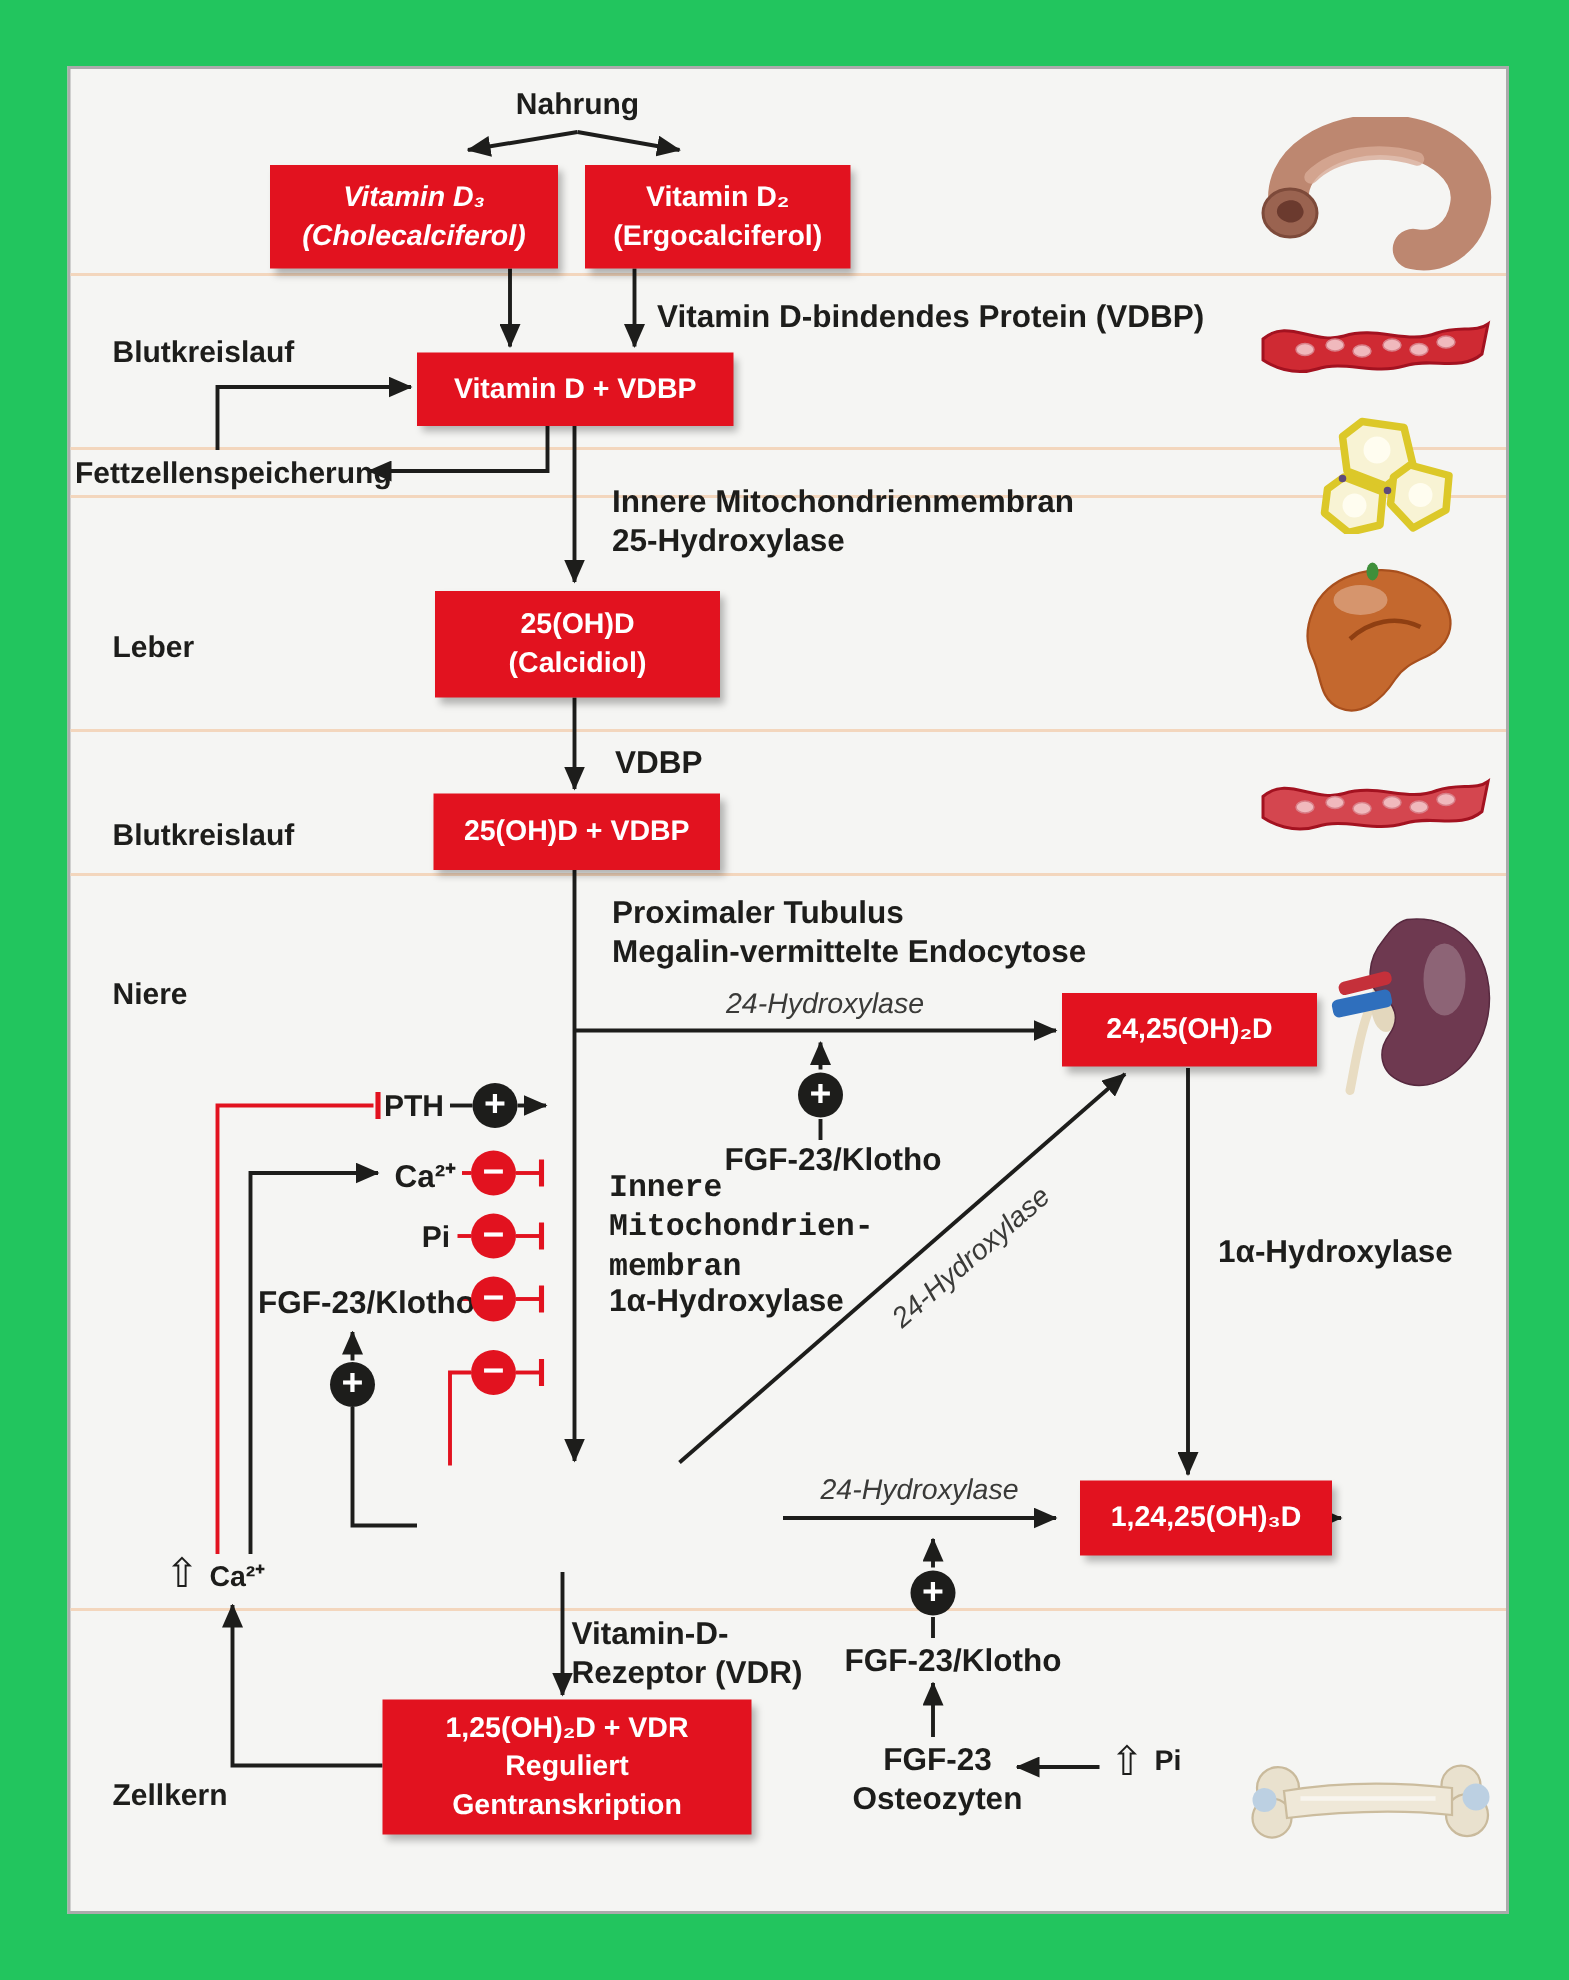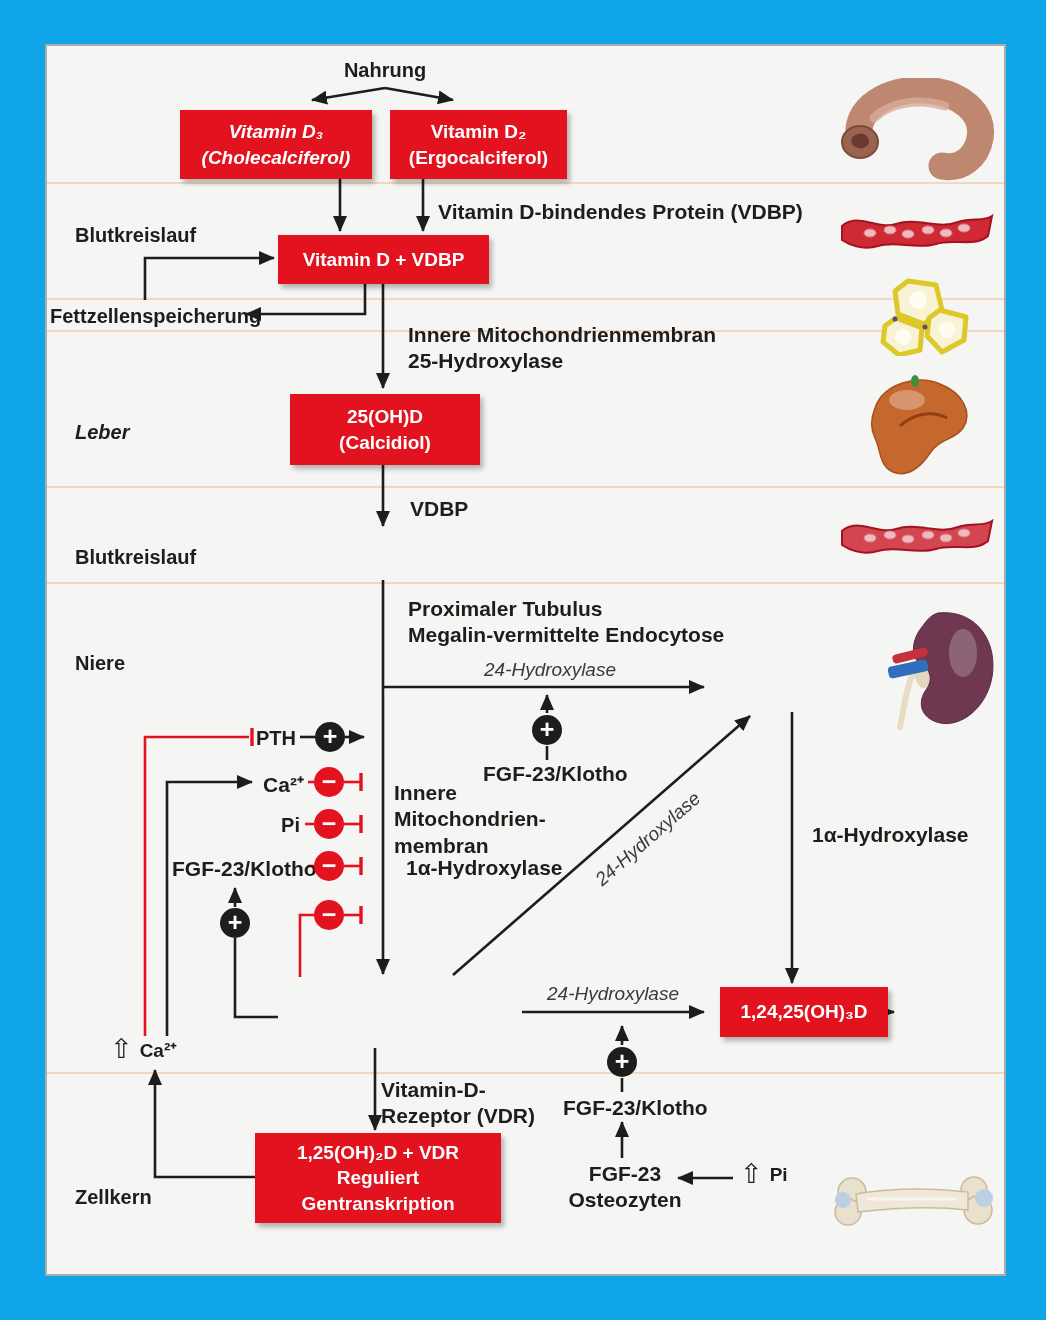--- a/index.html
+++ b/index.html
@@ -1,16 +1,16 @@
 <!DOCTYPE html>
 <html><head>
 <meta charset="utf-8">
 <style>
   html,body{margin:0;padding:0;background:#ffffff;}
-  .canvas{position:relative;width:1046px;height:1320px;background:#0ea5e9;
+  .canvas{position:relative;width:1046px;height:1320px;background:#22c55e;
           font-family:"Liberation Sans",sans-serif;color:#1d1d1b;overflow:hidden;}
   .frame{position:absolute;left:45px;top:44px;width:961px;height:1232px;
          background:#f5f5f3;border:2px solid #ababab;box-sizing:border-box;}
   svg.layer{position:absolute;left:0;top:0;}
   .lbl{position:absolute;font-weight:bold;font-size:20px;line-height:1.25;white-space:nowrap;}
   .ml{white-space:pre-line;}
   .sm{font-size:21px;}
   .enz{position:absolute;font-style:italic;font-weight:normal;font-size:19px;color:#3a3a38;text-align:center;white-space:nowrap;}
   .rbox{position:absolute;background:#e2121f;color:#ffffff;font-weight:bold;font-size:19px;
         display:flex;align-items:center;justify-content:center;text-align:center;line-height:1.32;
@@ -97,33 +97,33 @@
       <path d="M361,906 V924"></path>
     </g>
   </svg>
 
   <div class="lbl" style="left:325px;top:58px;width:120px;text-align:center;">Nahrung</div>
   <div class="lbl sm" style="left:438px;top:199px;">Vitamin D-bindendes Protein (VDBP)</div>
   <div class="lbl" style="left:75px;top:223px;">Blutkreislauf</div>
   <div class="lbl" style="left:50px;top:304px;">Fettzellenspeicherung</div>
   <div class="lbl sm ml" style="left:408px;top:322px;">Innere Mitochondrienmembran
 25-Hydroxylase</div>
-  <div class="lbl" style="left:75px;top:420px;font-style:italic;">Leber</div>
+  <div class="lbl" style="left:75px;top:420px;">Leber</div>
   <div class="lbl sm" style="left:410px;top:496px;">VDBP</div>
   <div class="lbl" style="left:75px;top:545px;">Blutkreislauf</div>
   <div class="lbl" style="left:75px;top:651px;">Niere</div>
   <div class="lbl sm ml" style="left:408px;top:596px;">Proximaler Tubulus
 Megalin-vermittelte Endocytose</div>
   <div class="enz" style="left:480px;top:659px;width:140px;">24-Hydroxylase</div>
   <div class="lbl sm" style="left:483px;top:761px;">FGF-23/Klotho</div>
   <div class="lbl rightal" style="left:230px;top:726px;width:66px;">PTH</div>
   <div class="lbl rightal sm" style="left:230px;top:772px;width:74px;">Ca²⁺</div>
   <div class="lbl rightal" style="left:230px;top:813px;width:70px;">Pi</div>
   <div class="lbl rightal sm" style="left:172px;top:856px;width:132px;">FGF-23/Klotho</div>
-  <div class="lbl sm ml" style="left:394px;top:780px;">Innere
+  <div class="lbl sm ml" style="left:406px;top:780px;font-family:Liberation Mono, monospace;">Innere
 Mitochondrien-
 membran</div>
   <div class="lbl sm" style="left:406px;top:855px;">1α-Hydroxylase</div>
   <div class="enz rot" style="left:568px;top:828px;width:160px;">24-Hydroxylase</div>
   <div class="lbl sm" style="left:812px;top:822px;">1α-Hydroxylase</div>
   <div class="enz" style="left:543px;top:983px;width:140px;">24-Hydroxylase</div>
 
   <div class="upgrp" style="left:110px;top:1036px;">
     <span class="upar">⇧</span>
     <span class="upl">Ca²⁺</span>
@@ -142,20 +142,22 @@
 
   <div class="lbl" style="left:75px;top:1185px;">Zellkern</div>
 
   <div class="rbox ml" style="left:180px;top:110px;width:192px;height:69px;font-style:italic;">Vitamin D₃
 (Cholecalciferol)</div>
   <div class="rbox ml" style="left:390px;top:110px;width:177px;height:69px;">Vitamin D₂
 (Ergocalciferol)</div>
   <div class="rbox ml" style="left:278px;top:235px;width:211px;height:49px;">Vitamin D + VDBP</div>
   <div class="rbox ml" style="left:290px;top:394px;width:190px;height:71px;">25(OH)D
 (Calcidiol)</div>
+  <div class="rbox ml" style="left:289px;top:529px;width:191px;height:51px;">25(OH)D + VDBP</div>
+  <div class="rbox ml" style="left:708px;top:662px;width:170px;height:49px;">24,25(OH)₂D</div>
   <div class="rbox ml" style="left:708px;top:987px;width:168px;height:50px;margin-left:12px;">1,24,25(OH)₃D</div>
   <div class="rbox ml" style="left:255px;top:1133px;width:246px;height:90px;">1,25(OH)₂D + VDR
 Reguliert
 Gentranskription</div>
 
   <div class="circ plus" style="left:315px;top:722px;">+</div>
   <div class="circ minus" style="left:314px;top:767px;">−</div>
   <div class="circ minus" style="left:314px;top:809px;">−</div>
   <div class="circ minus" style="left:314px;top:851px;">−</div>
   <div class="circ minus" style="left:314px;top:900px;">−</div>

